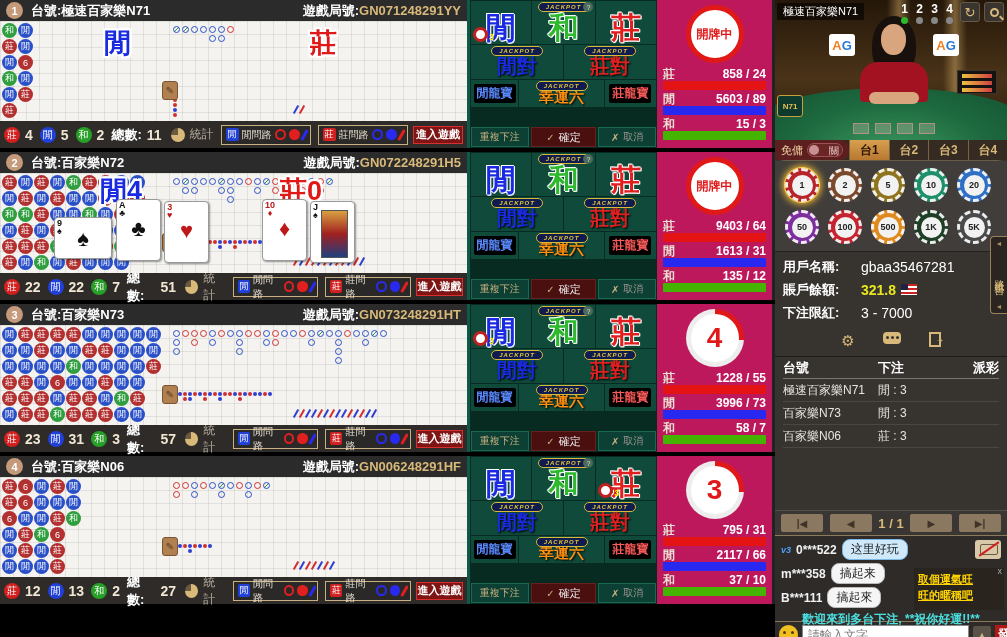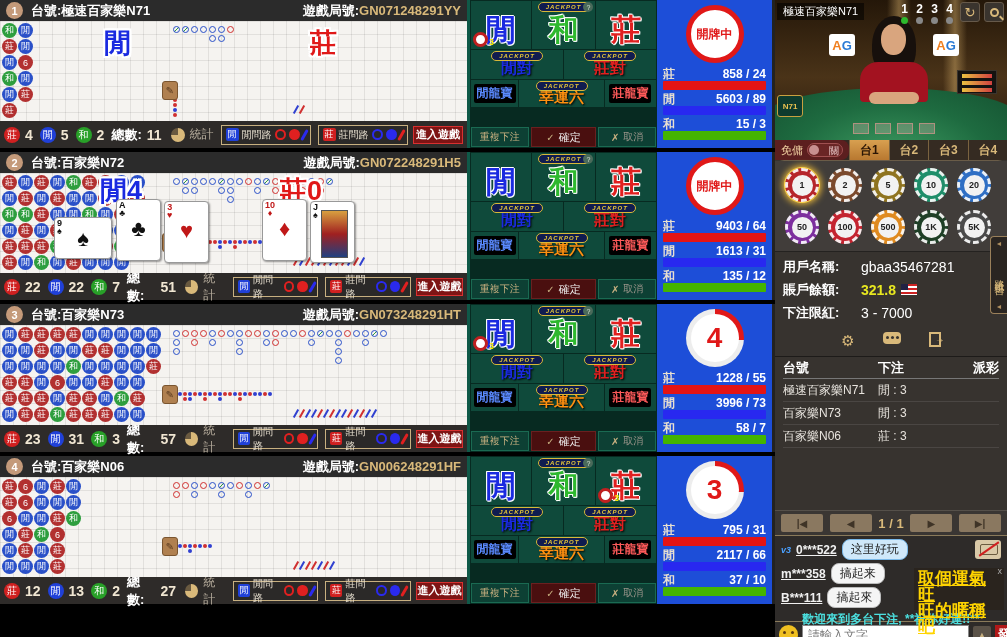--- a/index.html
+++ b/index.html
@@ -75,37 +75,37 @@
   .bprow { display:flex; gap:1px; }
   .bcellg { position:relative; background:#0f4a3b; display:flex; align-items:center; justify-content:center; }
   .r1 { height:56px; } .r1 .c1,.r1 .c3 { width:60px; } .r1 .c2 { width:64px; }
   .r2 { height:34px; } .r2 .bcellg { width:93px; }
   .r3 { height:30px; } .r3 .c1 { width:48px; } .r3 .c2 { width:86px; } .r3 .c3 { width:52px; }
   .bigbet { font-size:30px; font-weight:bold; line-height:30px; margin-top:10px;
     text-shadow:-1px 0 #fff,1px 0 #fff,0 -1px #fff,0 1px #fff,1px 1px #fff,-1px -1px #fff; }
   .bet-p { color:#1a2ae0; } .bet-t { color:#2eb82e; } .bet-b { color:#e02020; }
   .jpill { position:absolute; top:1px; left:50%; transform:translateX(-50%); width:52px; height:10px; border:1px solid #d8b838; border-radius:6px; background:#101c50; color:#e8c838; font-size:6px; font-style:italic; font-weight:bold; display:flex; align-items:center; justify-content:center; letter-spacing:1px; }
   .help { position:absolute; top:1px; right:2px; width:10px; height:10px; border-radius:50%; background:#4a6a5a; color:#d0e0d0; font-size:7px; display:flex; align-items:center; justify-content:center; }
-  .pairtxt { font-size:16px; font-weight:bold; margin-top:8px; text-shadow:1px 1px 2px #000; }
+  .pairtxt { font-size:20px; font-weight:bold; margin-top:8px; text-shadow:1px 1px 2px #000; }
   .dragon { font-size:12px; font-weight:bold; background:#000000; padding:1px 3px; border-radius:2px; text-shadow:1px 1px 1px #000; }
   .dg-p { color:#5a8aff; } .dg-b { color:#ff5a5a; }
   .lucky { font-size:15px; font-weight:bold; color:#ff9010; margin-top:8px; text-shadow:1px 1px 2px #000; }
   .r4 { height:21px; display:flex; gap:2px; margin-top:19px; }
   .gbtn { height:20px; display:flex; align-items:center; justify-content:center; gap:4px; font-size:10px; }
   .gb-rebet { width:58px; background:#0d4034; border:1px solid #1a6a52; color:#c8b080; }
   .gb-ok { width:66px; background:#4a0f0f; border:1px solid #6a2020; color:#f0f0f0; font-size:11px; }
   .gb-no { width:58px; background:#0d4034; border:1px solid #1a6a52; color:#9a948a; }
   .gicon { color:#c8b080; font-size:10px; }
   
   .chipind { position:absolute; left:2px; bottom:2px; display:none; align-items:flex-end; gap:1px; }
   .chipc { width:15px; height:15px; border-radius:50%; background:#fff; border:3px solid #c02020; }
   .chipval { color:#ffee00; font-size:9px; font-weight:bold; }
 
   
-  .amounts { width:115px; background:#1d4ed8; padding:3px 6px; }
+  .amounts { width:115px; background:#be185d; padding:3px 6px; }
   .status { width:58px; height:58px; border-radius:50%; margin:2px auto 4px; display:flex; align-items:center; justify-content:center; }
   .status.open { background:#fff; border:5px solid #e01818; }
   .status.open .stxt { color:#e01818; font-size:12px; font-weight:bold; }
   .status.count { background:conic-gradient(#e01818 0 95deg,#ededed 95deg 360deg); }
   .status.count .stxt { width:48px; height:48px; border-radius:50%; background:#fff; color:#e01818; font-size:28px; font-weight:bold; display:flex; align-items:center; justify-content:center; }
   .amrow { margin-bottom:2px; }
   .amline { display:flex; justify-content:space-between; align-items:center; height:14px; }
   .amlbl { color:#e8e0d0; font-size:12px; font-weight:bold; }
   .amval { color:#fff; font-size:12px; font-weight:bold; }
   .ambar { height:9px; border-radius:1px; }
@@ -180,29 +180,29 @@
   .brow span { color:#e8e4de; font-size:12px; }
   .betspace { height:62px; }
 
   .pager { display:flex; align-items:center; justify-content:space-between; padding:3px 6px; background:#3a3633; border-top:1px solid #55504a; }
   .pbtn { width:42px; height:18px; background:#8a7860; color:#3f3427; font-size:10px; font-weight:bold; display:flex; align-items:center; justify-content:center; border-radius:2px; }
   .pnum { color:#d9b97a; font-size:13px; font-weight:bold; }
 
   .chat { position:relative; height:86px; background:#2e2b29; border-top:1px solid #8a7a5a; padding:3px 6px 0; }
   .msg { display:flex; align-items:center; gap:5px; margin-bottom:3px; }
   .vbadge { color:#4aa0ff; font-style:italic; font-weight:bold; font-size:9px; }
-  .muser { color:#f0f0f0; font-weight:bold; font-size:12px; text-decoration:underline; }
+  .muser { color:#f0f0f0; font-weight:bold; font-size:12px; }
   .mtext { background:#f5f5f5; border:1px solid #bbb; border-radius:8px; color:#222; font-size:12px; padding:1px 8px; }
   .mtext.hl { background:#cfe8fa; border-color:#7ab8e8; }
   .mute { position:absolute; right:6px; top:4px; width:26px; height:19px; background:#d9c9a8; border-radius:3px; }
   .mute::before { content:""; position:absolute; left:5px; top:4px; width:16px; height:9px; border:1px solid #6a5a40; border-radius:2px; }
   .mute::after { content:""; position:absolute; left:2px; top:8px; width:24px; height:2px; background:#d02020; transform:rotate(-35deg); }
   .adbox { position:absolute; right:3px; top:32px; width:90px; height:42px; background:rgba(42,36,30,.95); padding:3px 4px; }
   .adbox .x { position:absolute; right:2px; top:-2px; color:#aaa; font-size:9px; }
-  .adline { color:#ffd400; font-size:17px; font-weight:bold; text-decoration:underline; line-height:16px; }
+  .adline { color:#ffd400; font-size:11px; font-weight:bold; text-decoration:underline; line-height:16px; }
   .welcome { color:#4be0e0; font-size:12px; font-weight:bold; text-align:center; margin-top:2px; }
   .inputrow { display:flex; align-items:center; gap:4px; height:26px; padding:0 2px 0 4px; background:#2e2b29; border-top:1px solid #8a7a5a; }
   .smiley { position:relative; width:19px; height:19px; border-radius:50%; background:#f0c020; flex:none; }
   .smiley::before { content:""; position:absolute; left:4px; top:6px; width:3px; height:3px; border-radius:50%; background:#5a3a10; box-shadow:8px 0 #5a3a10; }
   .smiley::after { content:""; position:absolute; left:5px; top:10px; width:9px; height:5px; border-bottom:2px solid #5a3a10; border-radius:0 0 8px 8px; }
   .chatinput { flex:1; height:20px; border:1px solid #888; background:#fff; font-size:12px; padding:0 5px; font-family:inherit; }
   .upbtn { width:18px; height:18px; background:#5a5248; color:#c8b080; font-size:9px; display:flex; align-items:center; justify-content:center; border-radius:2px; flex:none; }
   .sendbtn { width:32px; height:20px; background:#b01818; color:#fff; font-size:12px; font-weight:bold; display:flex; align-items:center; padding-left:3px; overflow:hidden; white-space:nowrap; flex:none; }
 </style>
 </head>

